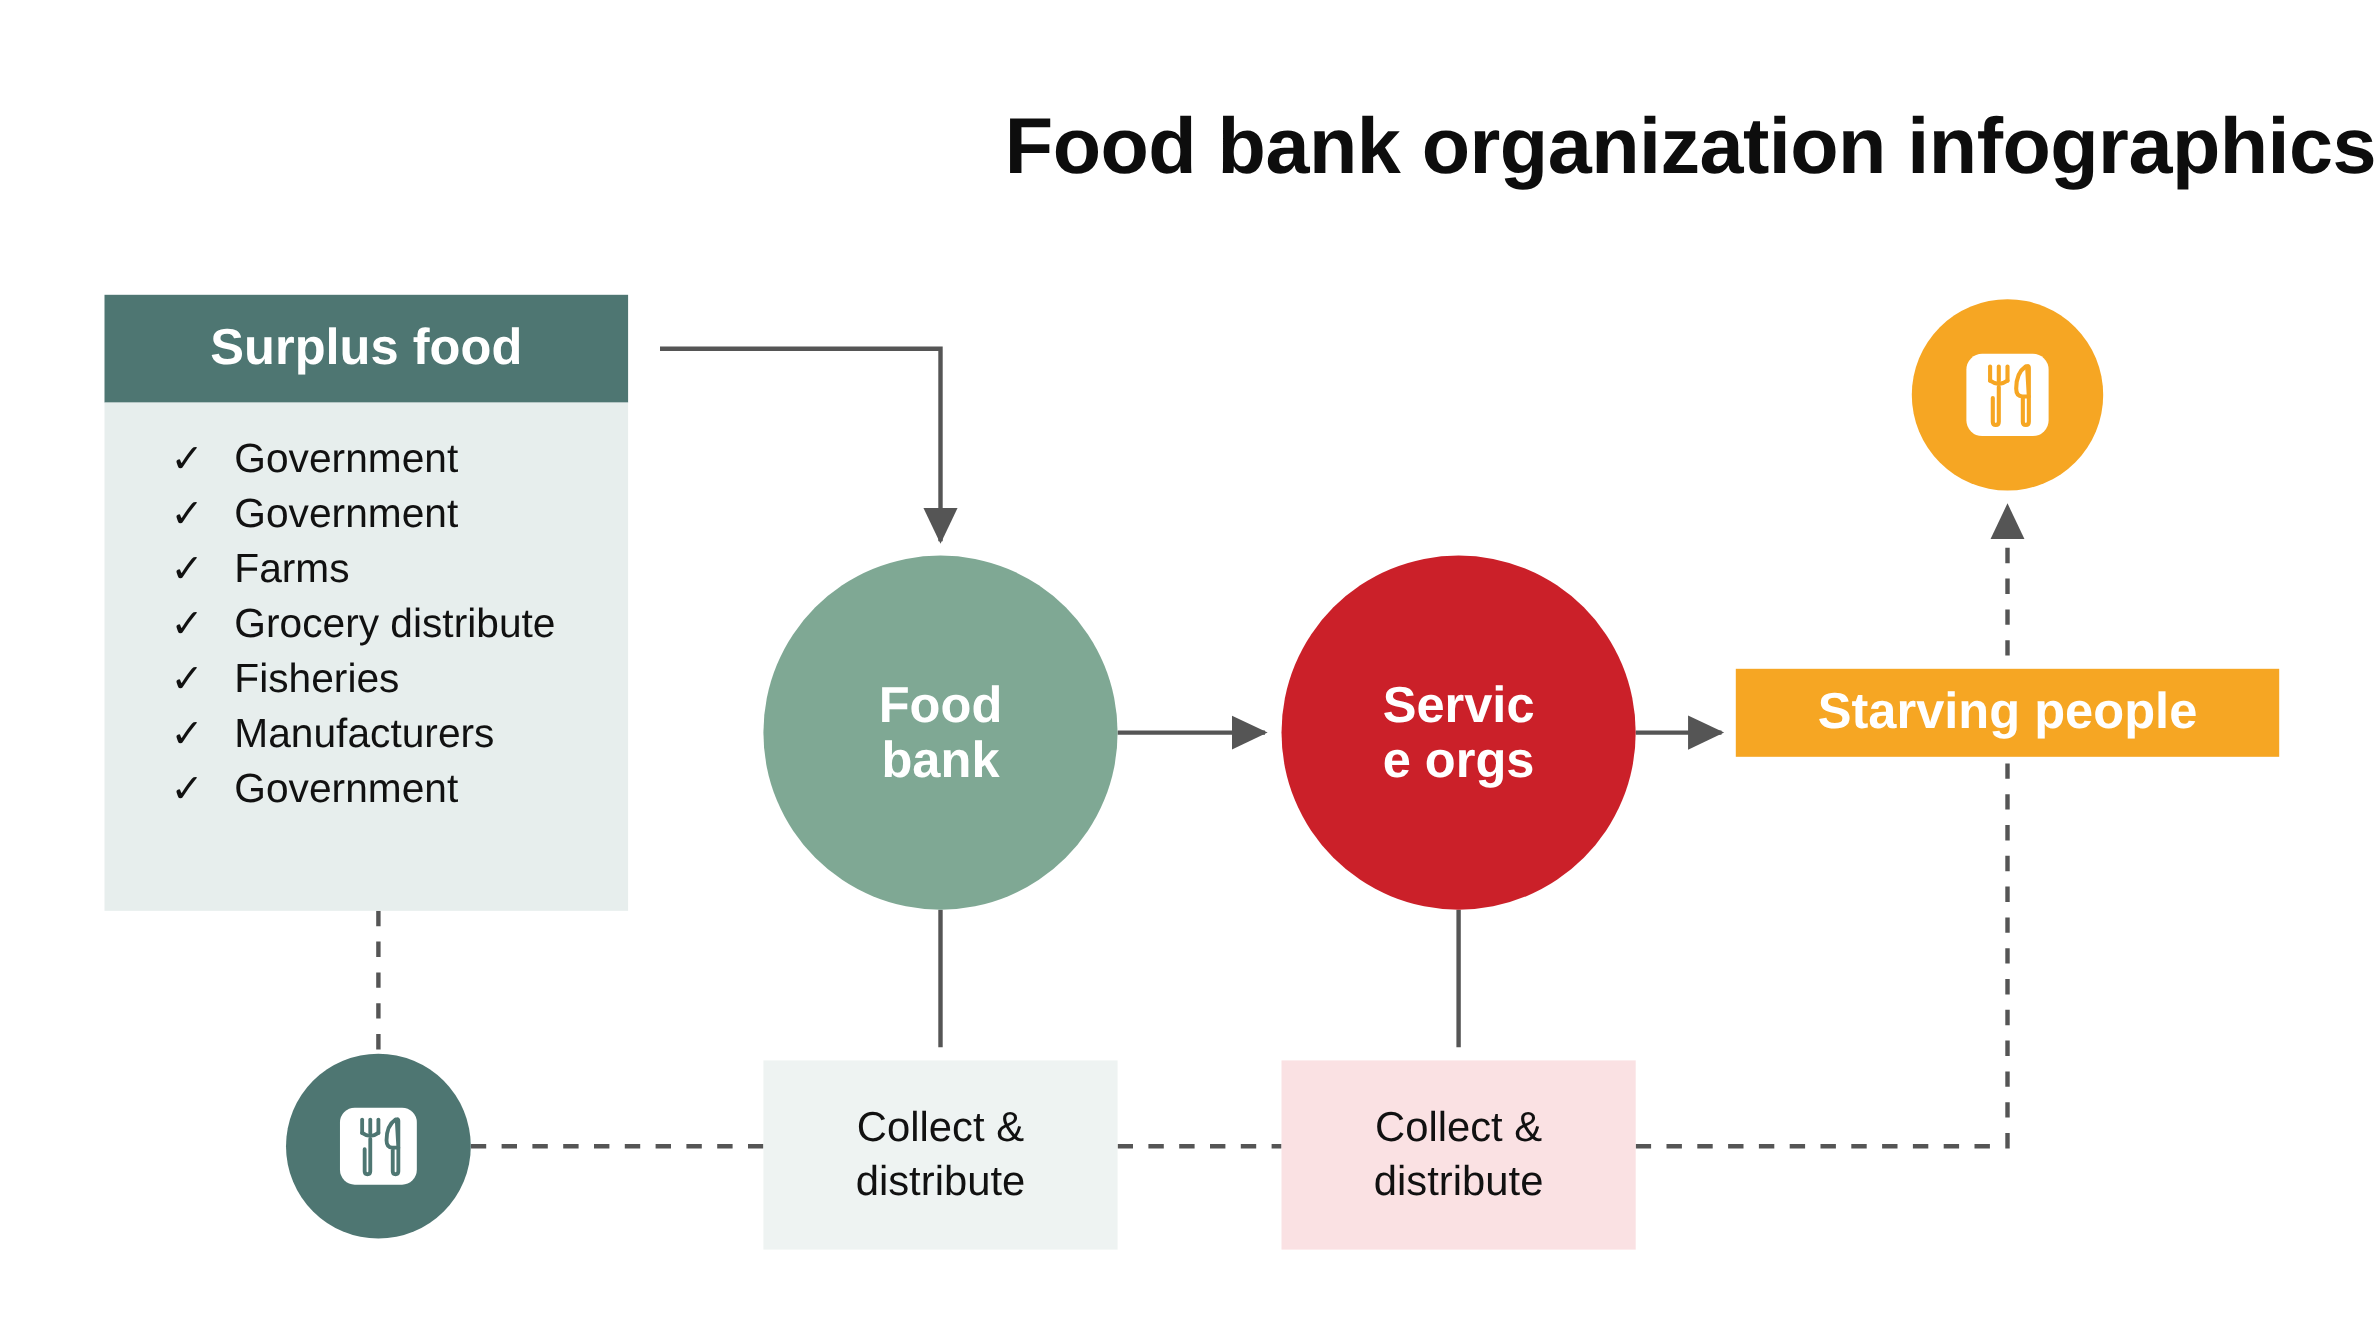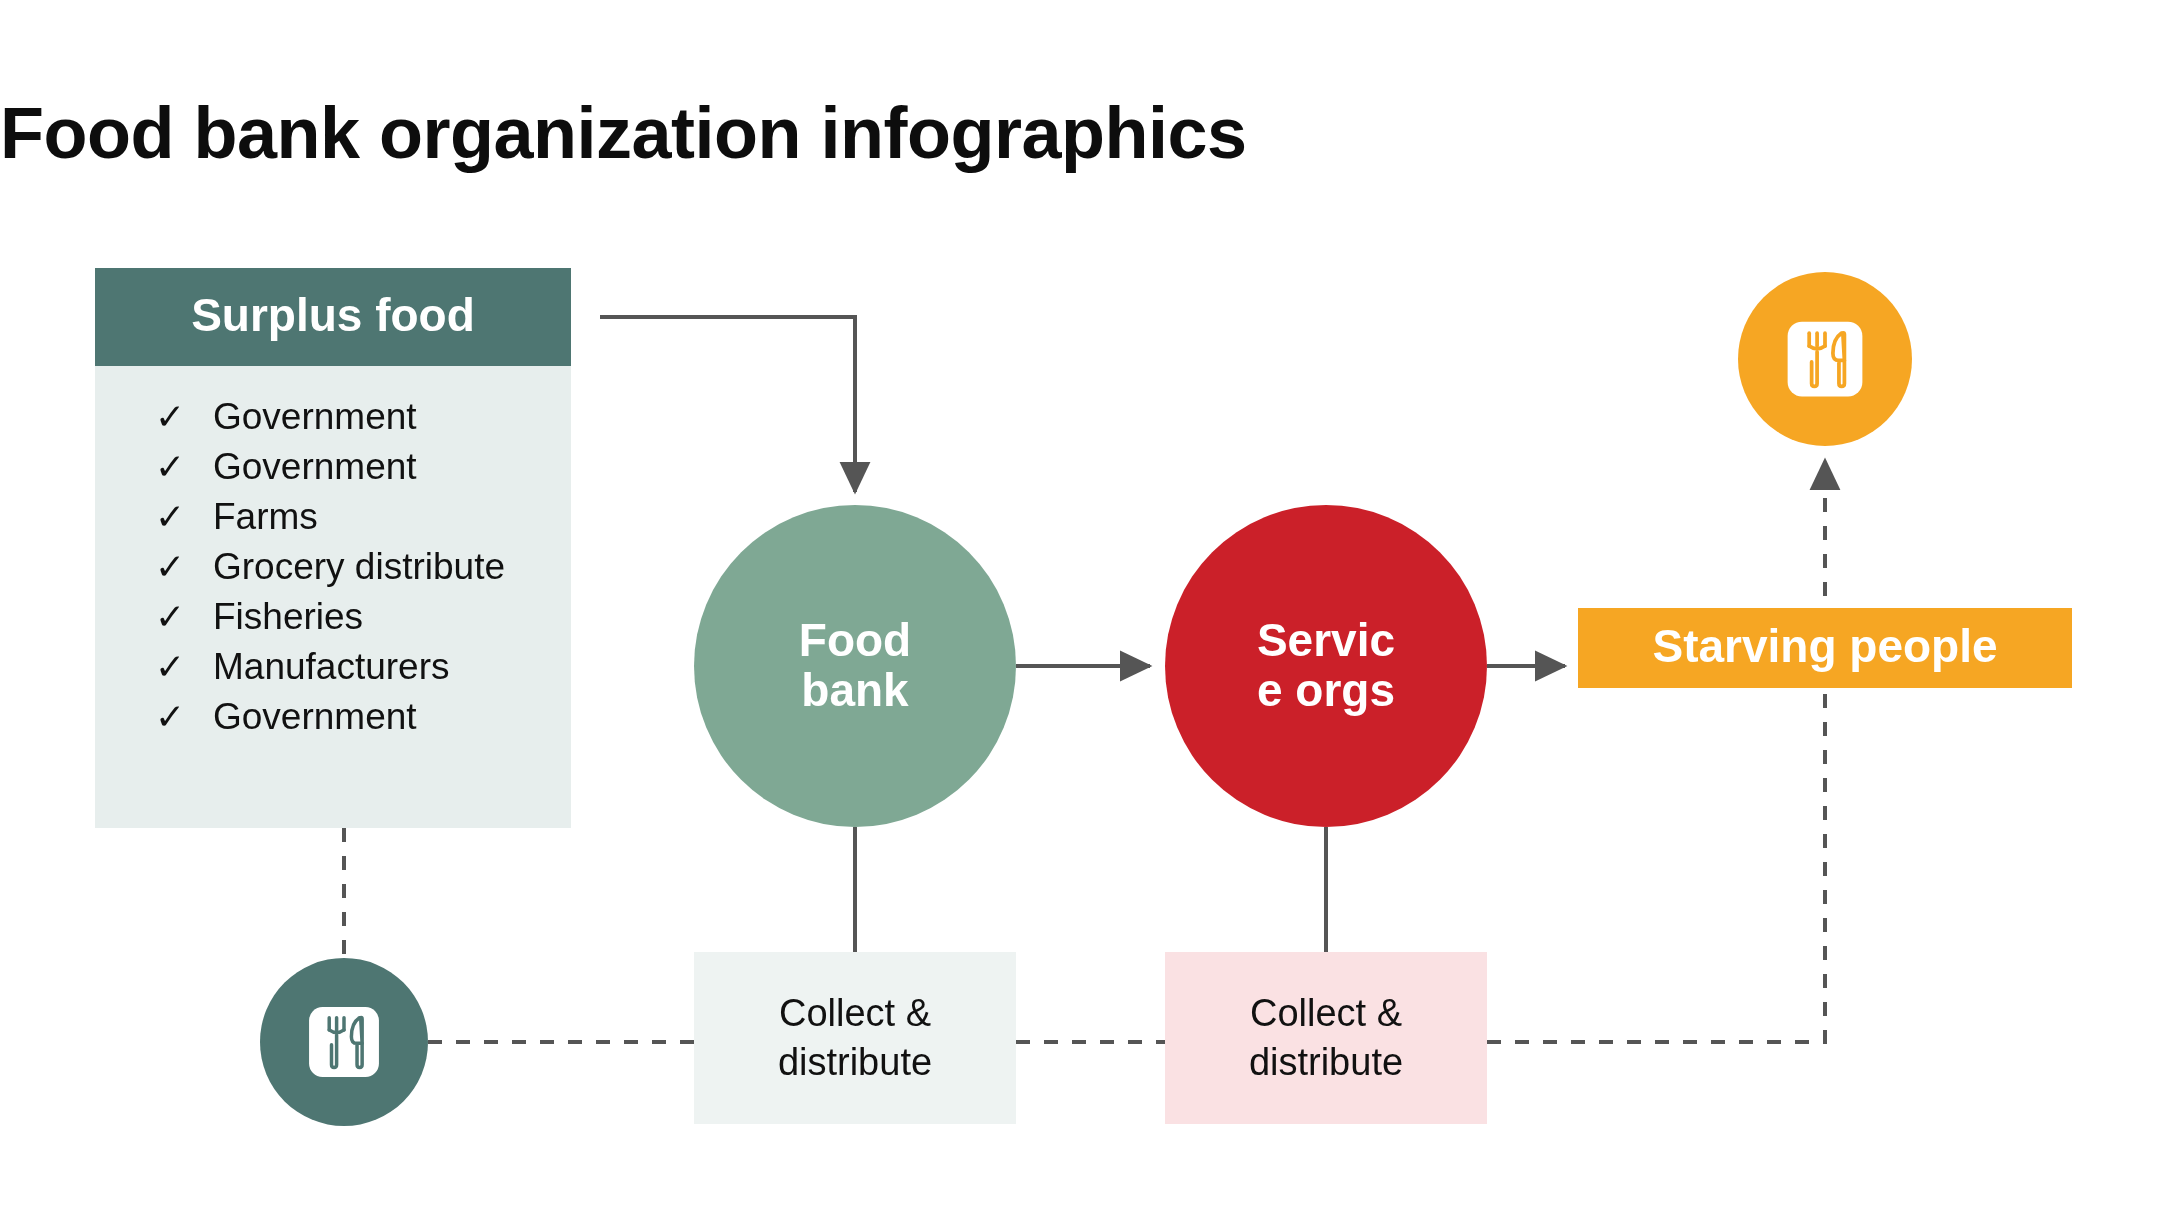--- a/index.html
+++ b/index.html
@@ -17,21 +17,21 @@
     background: #ffffff;
     overflow: hidden;
   }
 
   
   #page-title {
     position: absolute;
     left: 0;
     top: 96px;
     width: 2160px;
-    text-align: left;
+    text-align: right;
     font-size: 72px;
     font-weight: bold;
     color: #0d0d0d;
     letter-spacing: -0.5px;
     line-height: 1.05;
   }
 
   
   #connectors {
     position: absolute;
@@ -156,20 +156,21 @@
     position: absolute;
     width: 322px;
     height: 172px;
     display: flex;
     align-items: center;
     justify-content: center;
     text-align: center;
     font-size: 38px;
     color: #111111;
     line-height: 1.28;
+    margin-top: 12px;
   }
   #collect-green-box {
     left: 694px;
     top: 952px;
     background: #eef3f2;
   }
   #collect-pink-box {
     left: 1165px;
     top: 952px;
     background: #fae1e3;

